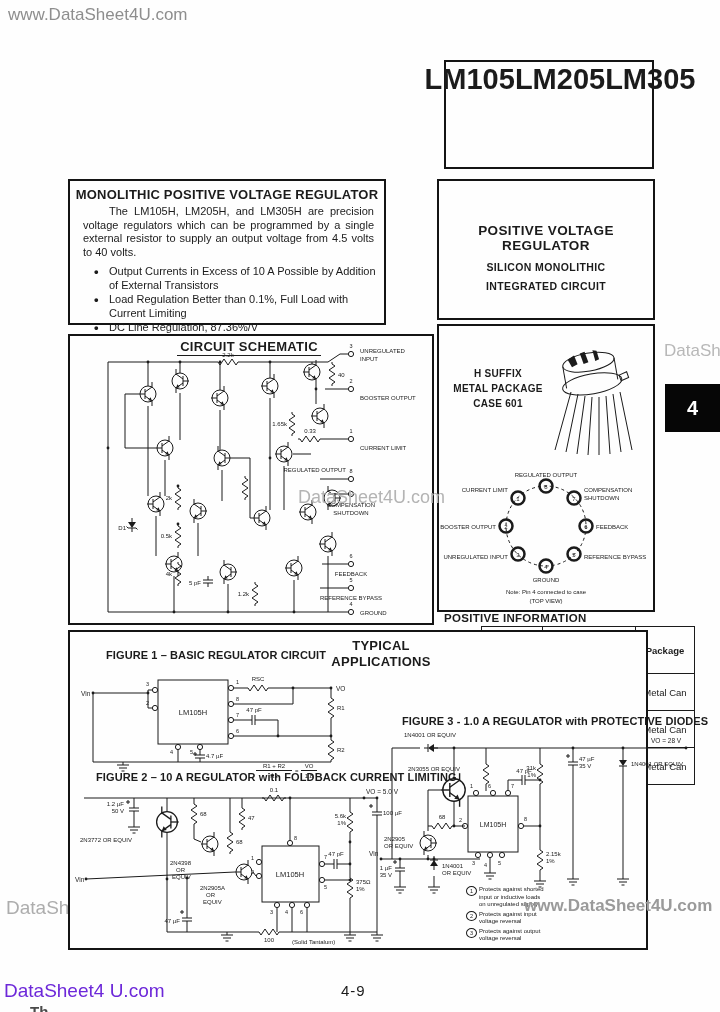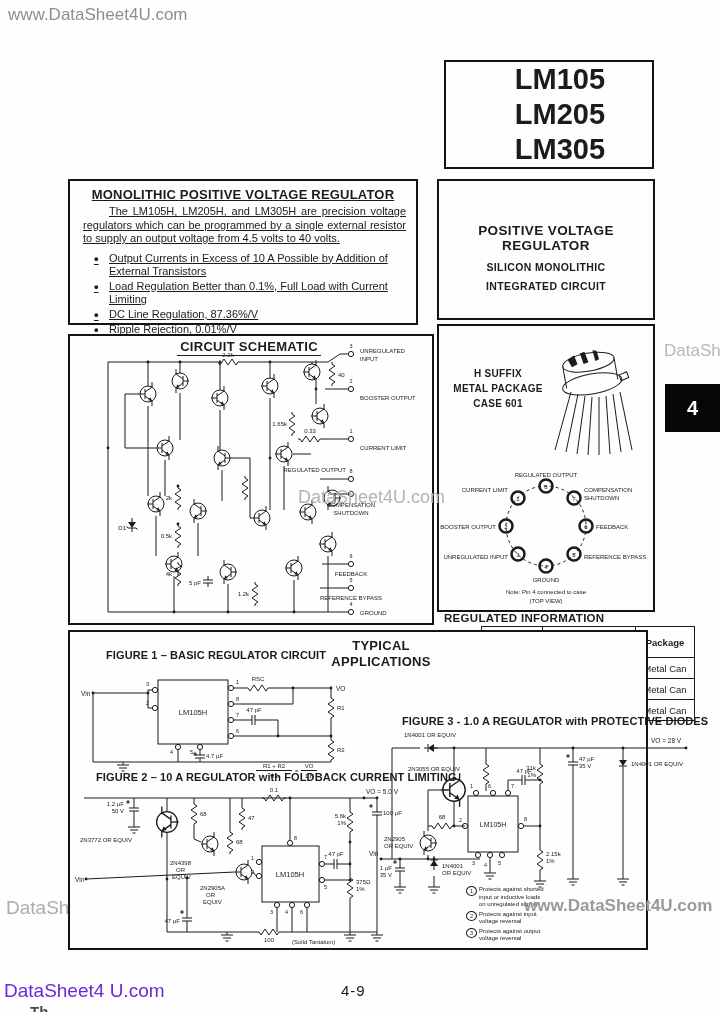--- a/index.html
+++ b/index.html
@@ -2,21 +2,21 @@
 <html><head>
 <meta charset="utf-8">
 <style>
   html,body{margin:0;padding:0;background:#e8e8e8;}
   .page{position:relative;width:720px;height:1012px;background:#fefefe;overflow:hidden;
         font-family:"Liberation Sans",sans-serif;color:#1b1b1b;}
   .abs{position:absolute;}
   .wm{color:#a9a9a9;font-family:"Liberation Sans",sans-serif;}
   .box{position:absolute;border:2px solid #141414;background:#fefefe;box-sizing:border-box;}
   
-  .title-box{display:flex;flex-direction:column;justify-content:center;text-align:center;
+  .title-box{display:flex;flex-direction:row;justify-content:center;text-align:center;
              padding-left:22px;font-weight:bold;font-size:29px;line-height:35px;letter-spacing:0px;}
   
   .desc-title{text-align:center;font-weight:bold;font-size:13px;margin-top:6px;letter-spacing:.2px;}
   .desc-para{font-size:11px;line-height:13.5px;margin:3px 10px 0 13px;text-indent:26px;text-align:justify;}
   .bullets{margin:6px 6px 0 24px;font-size:11px;line-height:13.5px;}
   .bullet{display:flex;margin-bottom:1px;}
   .bullet .dot{width:15px;flex:0 0 15px;font-weight:bold;}
   .bullet .dot::before{content:"\2022";font-size:13px;}
   .btxt{max-width:310px;}
   
@@ -26,21 +26,21 @@
   .prod .l3{font-weight:bold;font-size:10.5px;margin-top:7px;letter-spacing:.4px;}
   
   .schem-title{position:absolute;left:0;right:4px;top:3px;text-align:center;font-weight:bold;font-size:13px;}
   .schem-title span{display:inline-block;border-bottom:1.5px solid #1b1b1b;padding:0 3px 1px 3px;letter-spacing:.3px;}
   
   .pkg-text{position:absolute;left:8px;top:40px;width:102px;text-align:center;
             font-weight:bold;font-size:10px;line-height:15px;letter-spacing:.3px;}
   
   .ord-head{font-weight:bold;font-size:11.5px;letter-spacing:.3px;}
   table.ord{border-collapse:collapse;font-size:9.5px;}
-  table.ord th,table.ord td{border:1px solid #1b1b1b;padding:4px 4px;height:12px;text-align:center;}
+  table.ord th,table.ord td{border:1px solid #1b1b1b;padding:12px 4px;height:12px;text-align:center;}
   table.ord th{font-weight:bold;}
   
   .apps-heading{text-align:center;font-weight:bold;font-size:13px;line-height:16px;letter-spacing:.3px;}
   .fig-title{font-weight:bold;font-size:11px;letter-spacing:.1px;white-space:nowrap;}
   
   svg line,svg polyline,svg path,svg circle,svg rect,svg ellipse,svg polygon{
       stroke:#1b1b1b;fill:none;stroke-width:1;}
   svg .fill{fill:#1b1b1b;stroke:none;}
   svg text{fill:#1b1b1b;stroke:none;font-family:"Liberation Sans",sans-serif;}
   .t5{font-size:5.5px;}
@@ -131,21 +131,21 @@
   <div class="abs wm" style="left:524px;top:896px;font-size:17px;font-weight:bold;color:#9a9a9a;white-space:nowrap;z-index:6;">www.DataSheet4U.com</div>
   <div class="abs wm" style="left:4px;top:980px;font-size:19px;color:#6d28d9;white-space:nowrap;">DataSheet4 U.com</div>
   <div class="abs" style="left:30px;top:1003px;font-size:15px;font-weight:bold;color:#4a4a4a;">Th</div>
 
   <div class="box title-box" style="left:444px;top:60px;width:210px;height:109px;">
     <div>LM105</div>
     <div>LM205</div>
     <div>LM305</div>
   </div>
 
-  <div class="box" style="left:68px;top:179px;width:350px;height:146px;text-decoration:underline;">
+  <div class="box" style="left:68px;top:179px;width:318px;height:146px;">
     <div class="desc-title">MONOLITHIC POSITIVE VOLTAGE REGULATOR</div>
     <div class="desc-para">The LM105H, LM205H, and LM305H are precision voltage regulators which can be programmed by a single external resistor to supply an output voltage from 4.5 volts to 40 volts.</div>
     <div class="bullets">
       <div class="bullet">
           <span class="dot"></span>
           <span class="btxt">Output Currents in Excess of 10 A Possible by Addition of External Transistors</span>
         </div>
       <div class="bullet">
           <span class="dot"></span>
           <span class="btxt">Load Regulation Better than 0.1%, Full Load with Current Limiting</span>
@@ -347,21 +347,21 @@
       <text class="t6" text-anchor="end" x="69" y="105">UNREGULATED INPUT</text>
       <text class="t6" text-anchor="end" x="57" y="75">BOOSTER OUTPUT</text>
       <text class="t6" text-anchor="end" x="69" y="38">CURRENT LIMIT</text>
       <text class="t6" text-anchor="middle" x="107" y="140">Note: Pin 4 connected to case</text>
       <text class="t6" text-anchor="middle" x="107" y="149">(TOP VIEW)</text>
     </svg>
   </div>
 
   <div class="abs tab4" style="left:665px;top:384px;width:55px;height:48px;">4</div>
 
-  <div class="abs ord-head" style="left:444px;top:612px;">REGULATED INFORMATION</div>
+  <div class="abs ord-head" style="left:444px;top:612px;">POSITIVE INFORMATION</div>
   <table class="ord abs" style="left:481px;top:626px;">
     <tbody>
         <tr>
       <th style="width:52px;">Device</th>
       <th style="width:84px;">Temperature Range</th>
       <th style="width:50px;">Package</th>
     </tr>
     <tr>
       <td>LM105H</td>
       <td>-55°C to +125°C</td>

